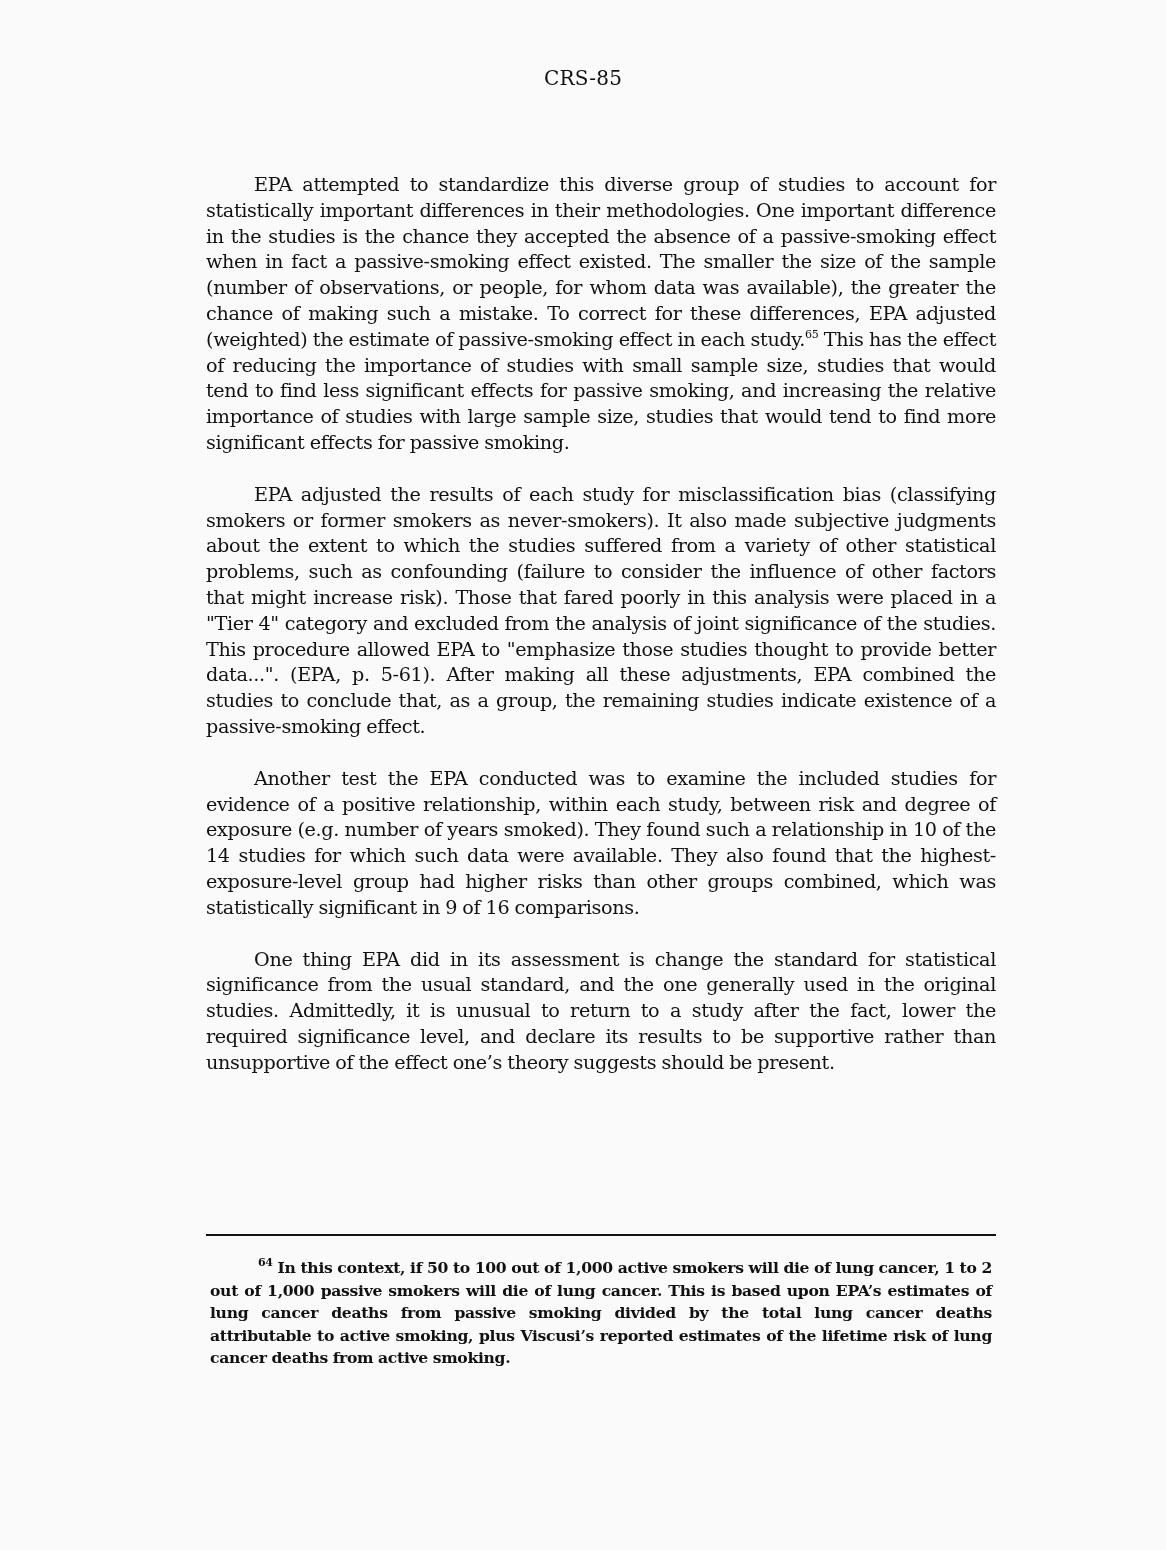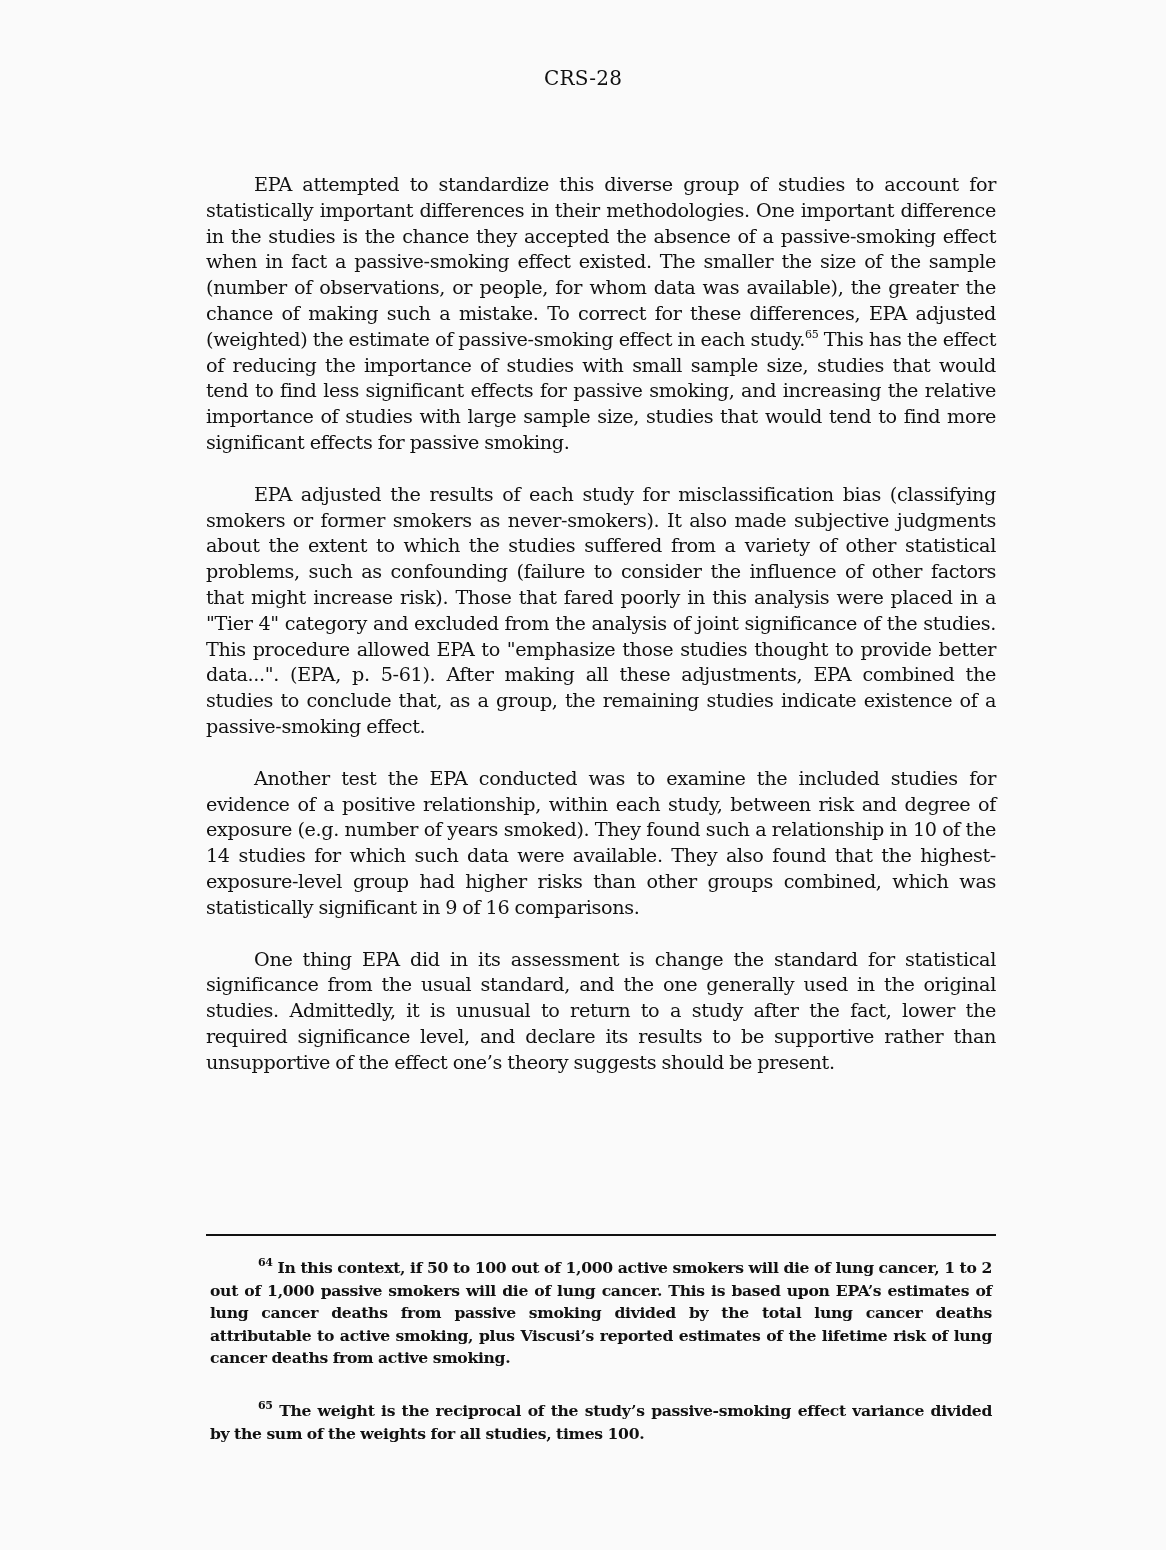--- a/index.html
+++ b/index.html
@@ -75,32 +75,31 @@
     }
     .footnotes .fn-gap { height: 22px; }
     .footnotes sup {
       font-size: 11px;
       top: -7px;
     }
   </style>
 </head>
 <body>
 
-<div class="page-header">CRS-28</div>
+<div class="page-header">CRS-85</div>
 
 <div class="body-text" style="top:146px;">
   <div class="para-gap"></div>
   <p><span>EPA attempted to standardize this diverse group of studies to account for statistically important differences in their methodologies.  One important difference in the studies is the chance they accepted the absence of a passive-smoking effect when in fact a passive-smoking effect existed.  The smaller the size of the sample (number of observations, or people, for whom data was available), the greater the chance of making such a mistake.  To correct for these differences, EPA adjusted (weighted) the estimate of passive-smoking effect in each study.</span><sup>65</sup><span>  This has the effect of reducing the importance of studies with small sample size, studies that would tend to find less significant effects for passive smoking, and increasing the relative importance of studies with large sample size, studies that would tend to find more significant effects for passive smoking.</span></p>
   <div class="para-gap"></div>
   <p><span>EPA adjusted the results of each study for misclassification bias (classifying smokers or former smokers as never-smokers).  It also made subjective judgments about the extent to which the studies suffered from a variety of other statistical problems, such as confounding (failure to consider the influence of other factors that might increase risk).  Those that fared poorly in this analysis were placed in a "Tier 4" category and excluded from the analysis of joint significance of the studies.  This procedure allowed EPA to "emphasize those studies thought to provide better data...". (EPA, p. 5-61).  After making all these adjustments, EPA combined the studies to conclude that, as a group, the remaining studies indicate existence of a passive-smoking effect.</span></p>
   <div class="para-gap"></div>
   <p><span>Another test the EPA conducted was to examine the included studies for evidence of a positive relationship, within each study, between risk and degree of exposure (e.g. number of years smoked).  They found such a relationship in 10 of the 14 studies for which such data were available.  They also found that the highest-exposure-level group had higher risks than other groups combined, which was statistically significant in 9 of 16 comparisons.</span></p>
   <div class="para-gap"></div>
   <p><span>One thing EPA did in its assessment is change the standard for statistical significance from the usual standard, and the one generally used in the original studies.  Admittedly, it is unusual to return to a study after the fact, lower the required significance level, and declare its results to be supportive rather than unsupportive of the effect one’s theory suggests should be present.</span></p>
 </div>
 
 <div class="rule"></div>
 
 <div class="footnotes">
   <p><sup>64</sup><span> In this context, if 50 to 100 out of 1,000 active smokers will die of lung cancer, 1 to 2 out of 1,000 passive smokers will die of lung cancer.  This is based upon EPA’s estimates of lung cancer deaths from passive smoking divided by the total lung cancer deaths attributable to active smoking, plus Viscusi’s reported estimates of the lifetime risk of lung cancer deaths from active smoking.</span></p>
   <div class="fn-gap"></div>
-  <p><sup>65</sup><span> The weight is the reciprocal of the study’s passive-smoking effect variance divided by the sum of the weights for all studies, times 100.</span></p>
 </div>
 
 </body></html>

